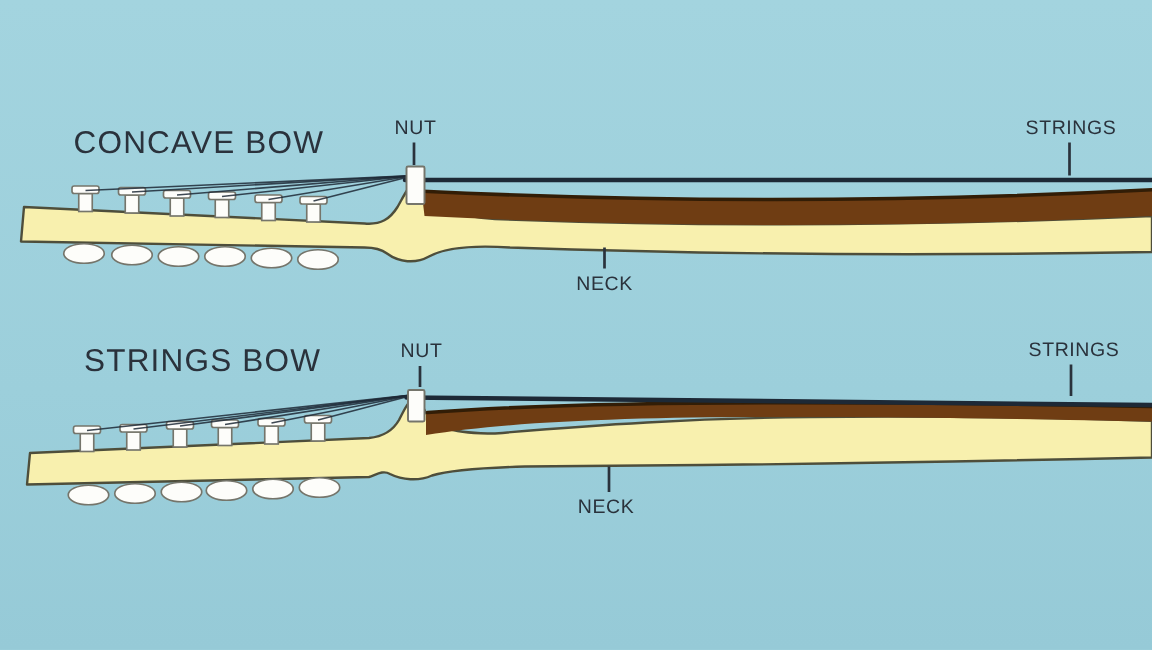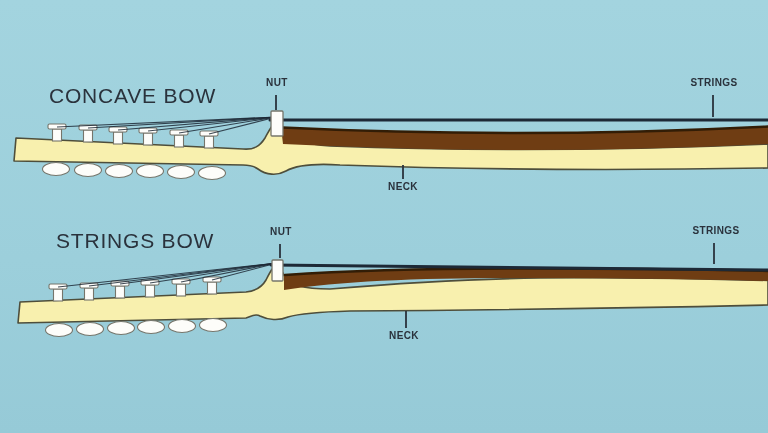--- a/index.html
+++ b/index.html
@@ -20,21 +20,21 @@
   .board-edge{fill:none;stroke:var(--fretboard_edge,#321d06);stroke-width:2.4;stroke-linecap:round;}
   .string-main{stroke:var(--string,#1d2936);stroke-width:3;fill:none;stroke-linecap:round;}
   .string-thin{stroke:var(--string,#1d2936);stroke-width:1.1;fill:none;opacity:.85;}
   .hw{fill:var(--hardware,#fdfdfa);stroke:var(--hardware_stroke,#75756b);stroke-width:1.1;}
   .nut{fill:var(--hardware,#fdfdfa);stroke:var(--hardware_stroke,#75756b);stroke-width:1.3;}
   .leader{stroke:var(--ink,#2a323c);stroke-width:1.8;fill:none;}
 
   
   .lbl{
     position:absolute;color:var(--ink,#2a323c);
-    font-weight:700;font-size:10px;line-height:1;letter-spacing:.4px;
+    font-weight:400;font-size:13px;line-height:1;letter-spacing:.4px;
     transform:translateX(-50%);white-space:nowrap;
   }
   .title{
     position:absolute;color:var(--ink,#2a323c);
     font-weight:400;font-size:21px;line-height:1;letter-spacing:.8px;white-space:nowrap;
   }
 </style>
 </head>
 <body>
 

